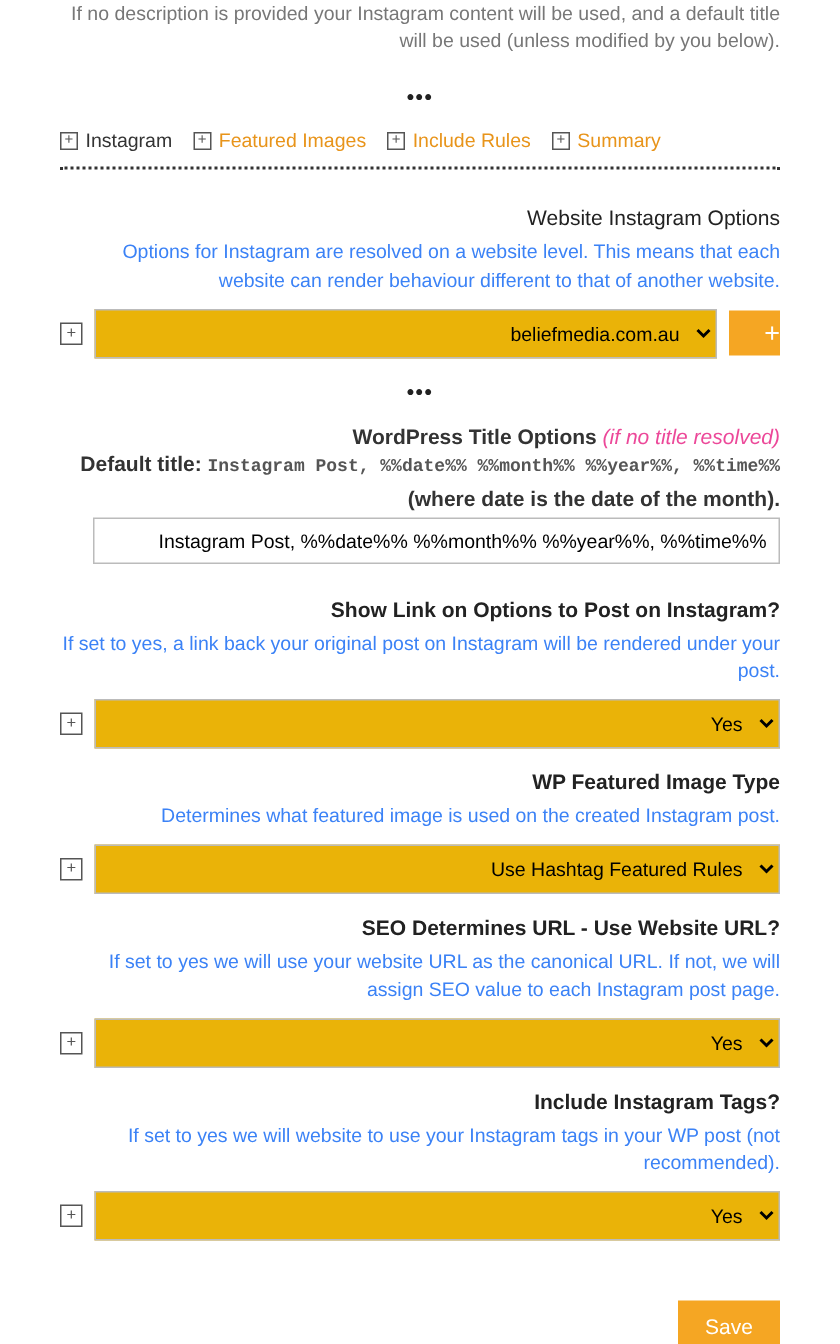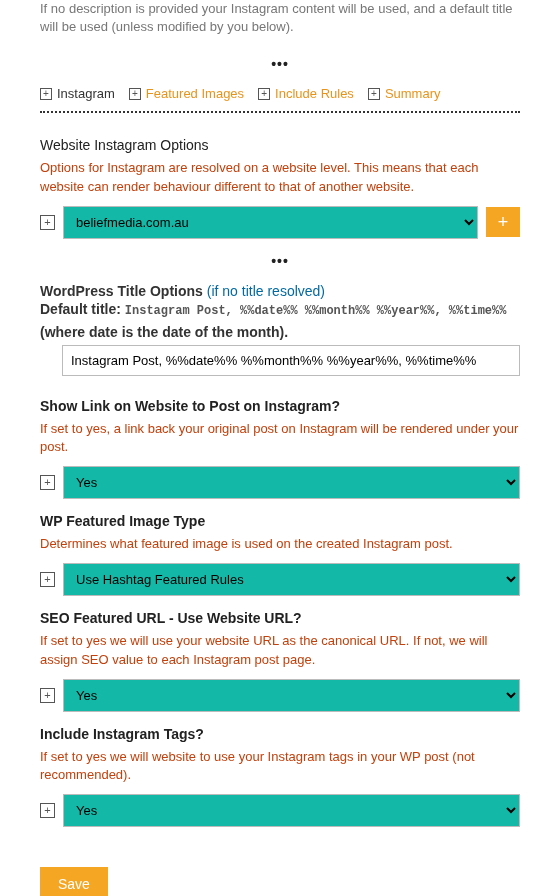--- a/index.html
+++ b/index.html
@@ -1,15 +1,15 @@
 <!DOCTYPE html>
 <html><head>
   <meta charset="utf-8">
   <style>
-    * { box-sizing: border-box; margin: 0; padding: 0; }
+    * { box-sizing: border-box; margin: 0; padding: 0; text-align: right; }
     body {
       font-family: -apple-system, BlinkMacSystemFont, "Segoe UI", Arial, sans-serif;
       font-size: 14px;
       color: #333;
       background: #fff;
       width: 560px;
       padding: 0 40px 40px 40px;
     }
     .top-desc {
       color: #777;
@@ -49,56 +49,56 @@
     .tab.inactive { color: #e8941a; }
     h3.section-title {
       font-size: 14px;
       font-weight: 400;
       color: #222;
       margin-bottom: 6px;
       margin-top: 6px;
     }
     .section-desc {
       font-size: 13px;
-      color: #c2410c;
+      color: #3b82f6;
       line-height: 1.4;
       margin-bottom: 10px;
     }
     .row {
       display: flex;
       align-items: center;
       gap: 8px;
       margin-bottom: 14px;
     }
     .expand-box {
       width: 15px; height: 15px; border: 1px solid #555;
       display:flex; align-items:center; justify-content:center;
       font-size:11px; line-height:1; color:#555; flex-shrink:0;
       cursor: pointer;
     }
     select.full, input.full[type="text"] {
       flex: 1;
       border: 1px solid #bbb;
       padding: 7px 8px;
       font-size: 13px;
-      background: #14b8a6;
+      background: #eab308;
       min-width: 0;
     }
     .add-btn {
       width: 34px; height: 30px;
       background: #f5a623;
       color: #fff;
       border: none;
       font-size: 18px;
       line-height: 1;
       cursor: pointer;
       flex-shrink: 0;
     }
     .title-format-label { font-size: 14px; }
-    .title-format-label .gray { color: #0369a1; font-weight: 400; }
+    .title-format-label .gray { color: #ec4899; font-weight: 400; font-style: italic; }
     .default-line {
       font-size: 14px; color:#333; margin-bottom: 2px; line-height:1.5;font-weight:bold;
     }
     .default-line code, .monot {
       font-family: "Courier New", monospace;
       font-size: 12px;
       color: #555;
     }
     .indented {
       margin-left: 22px;
@@ -173,39 +173,39 @@
 </p>
 <p class="default-line">
   <span>Default title:</span>
   <span class="monot">Instagram Post, %%date%% %%month%% %%year%%, %%time%%</span>
 </p>
 <p class="default-line">(where date is the date of the month).</p>
 <div class="indented">
   <input type="text" class="title-input" value="Instagram Post, %%date%% %%month%% %%year%%, %%time%%" style="">
 </div>
 
-<p class="field-label">Show Link on Website to Post on Instagram?</p>
+<p class="field-label">Show Link on Options to Post on Instagram?</p>
 <p class="section-desc">If set to yes, a link back your original post on Instagram will be rendered under your post.</p>
 <div class="row">
   <span class="expand-box">+</span>
   <select class="full">
     <option>Yes</option>
   </select>
 </div>
 
 <p class="field-label">WP Featured Image Type</p>
 <p class="section-desc">Determines what featured image is used on the created Instagram post.</p>
 <div class="row">
   <span class="expand-box">+</span>
   <select class="full">
     <option>Use Hashtag Featured Rules</option>
   </select>
 </div>
 
-<p class="field-label">SEO Featured URL - Use Website URL?</p>
+<p class="field-label">SEO Determines URL - Use Website URL?</p>
 <p class="section-desc">If set to yes we will use your website URL as the canonical URL. If not, we will assign SEO value to each Instagram post page.</p>
 <div class="row">
   <span class="expand-box">+</span>
   <select class="full">
     <option>Yes</option>
   </select>
 </div>
 
 <p class="field-label">Include Instagram Tags?</p>
 <p class="section-desc">If set to yes we will website to use your Instagram tags in your WP post (not recommended).</p>

